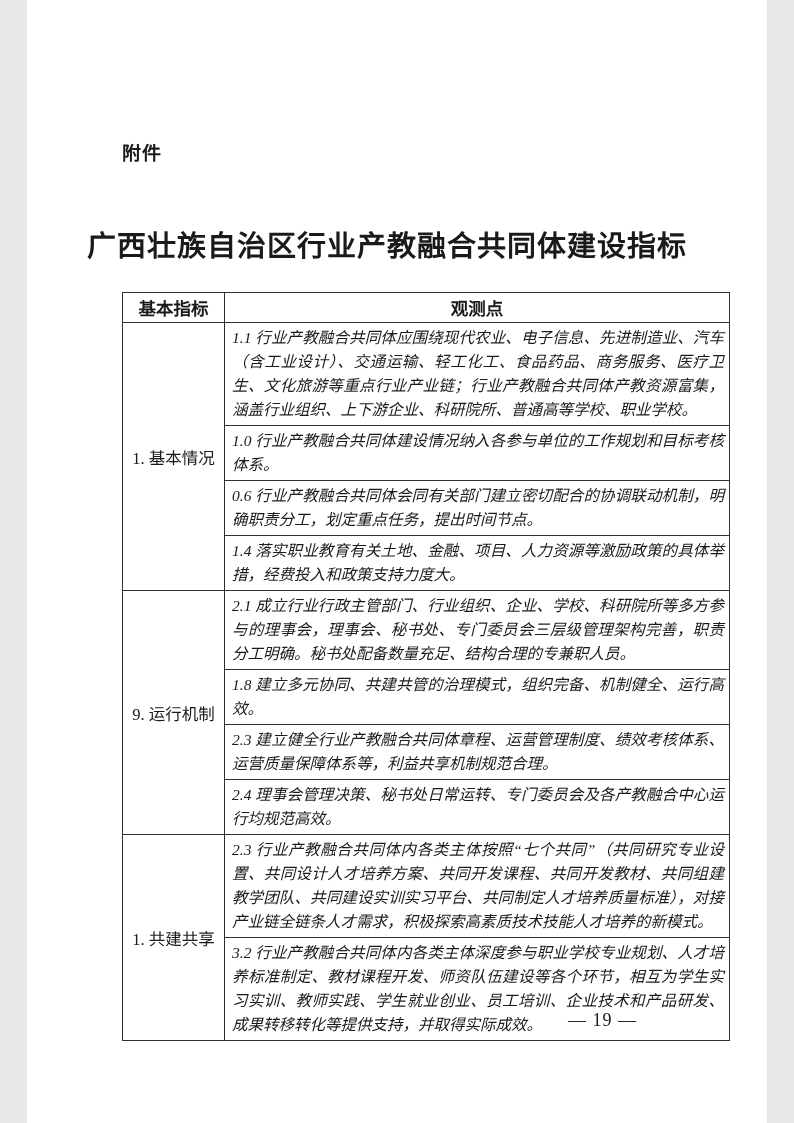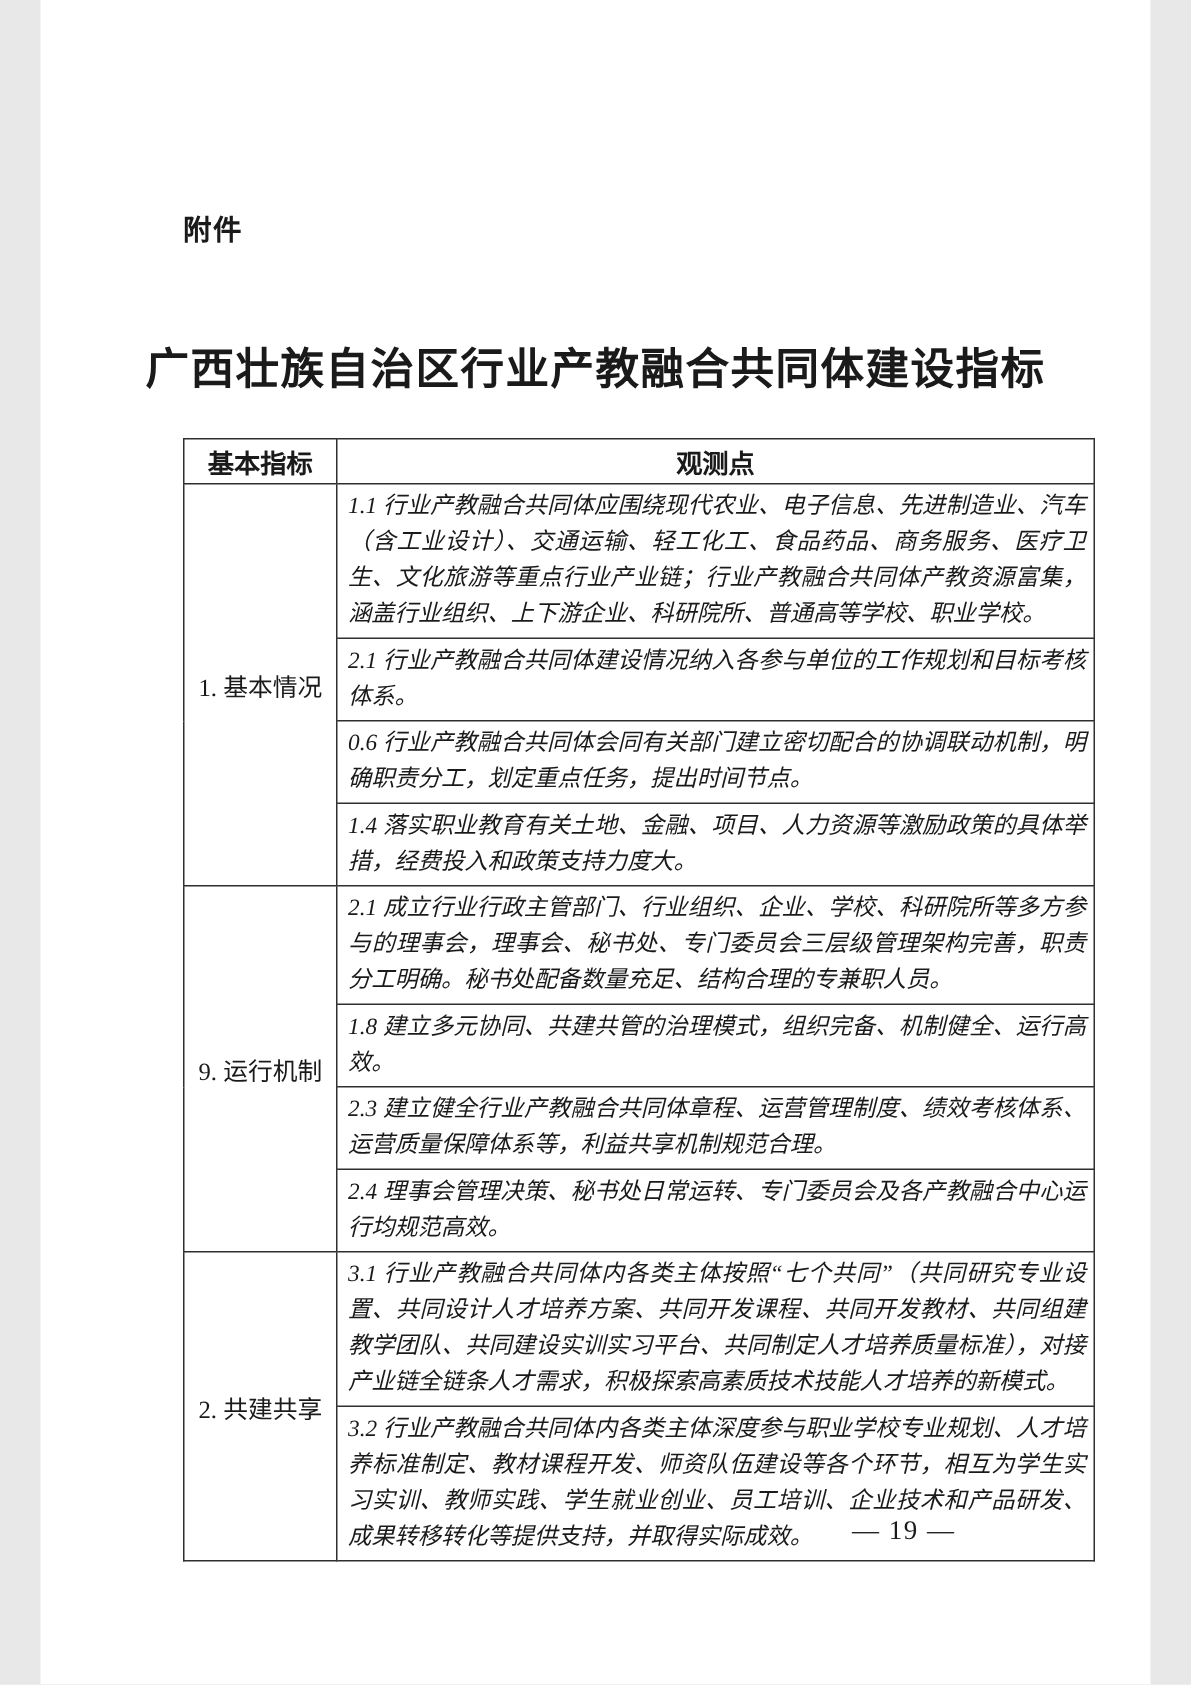--- a/index.html
+++ b/index.html
@@ -24,21 +24,21 @@
     font-size: 19px;
     font-weight: bold;
     font-family: "DejaVu Sans", "Liberation Sans", sans-serif;
     letter-spacing: 1px;
   }
   .doc-title {
     position: absolute;
     left: 60px;
     right: 60px;
     top: 203px;
-    text-align: center;
+    text-align: left;
     font-size: 29px;
     font-weight: bold;
     letter-spacing: 1px;
     white-space: nowrap;
   }
   table.indicators {
     position: absolute;
     left: 95px;
     top: 292px;
     width: 608px;
@@ -99,21 +99,21 @@
       <tr>
         <th class="header-cell col-indicator">基本指标</th>
         <th class="header-cell">观测点</th>
       </tr>
 
       <tr>
         <td class="indicator-cell" rowspan="4">1.  基本情况</td>
         <td class="point-cell">1.1 行业产教融合共同体应围绕现代农业、电子信息、先进制造业、汽车（含工业设计）、交通运输、轻工化工、食品药品、商务服务、医疗卫生、文化旅游等重点行业产业链；行业产教融合共同体产教资源富集，涵盖行业组织、上下游企业、科研院所、普通高等学校、职业学校。</td>
       </tr>
       <tr>
-        <td class="point-cell">2.1 行业产教融合共同体建设情况纳入各参与单位的工作规划和目标考核体系。</td>
+        <td class="point-cell">1.0 行业产教融合共同体建设情况纳入各参与单位的工作规划和目标考核体系。</td>
       </tr>
       <tr>
         <td class="point-cell">0.6 行业产教融合共同体会同有关部门建立密切配合的协调联动机制，明确职责分工，划定重点任务，提出时间节点。</td>
       </tr>
       <tr>
         <td class="point-cell">1.4 落实职业教育有关土地、金融、项目、人力资源等激励政策的具体举措，经费投入和政策支持力度大。</td>
       </tr>
 
       <tr>
         <td class="indicator-cell" rowspan="4">9.  运行机制</td>
@@ -123,22 +123,22 @@
         <td class="point-cell">1.8 建立多元协同、共建共管的治理模式，组织完备、机制健全、运行高效。</td>
       </tr>
       <tr>
         <td class="point-cell">2.3 建立健全行业产教融合共同体章程、运营管理制度、绩效考核体系、运营质量保障体系等，利益共享机制规范合理。</td>
       </tr>
       <tr>
         <td class="point-cell">2.4 理事会管理决策、秘书处日常运转、专门委员会及各产教融合中心运行均规范高效。</td>
       </tr>
 
       <tr>
-        <td class="indicator-cell" rowspan="2">2.  共建共享</td>
-        <td class="point-cell">3.1 行业产教融合共同体内各类主体按照“七个共同”（共同研究专业设置、共同设计人才培养方案、共同开发课程、共同开发教材、共同组建教学团队、共同建设实训实习平台、共同制定人才培养质量标准），对接产业链全链条人才需求，积极探索高素质技术技能人才培养的新模式。</td>
+        <td class="indicator-cell" rowspan="2">1.  共建共享</td>
+        <td class="point-cell">2.3 行业产教融合共同体内各类主体按照“七个共同”（共同研究专业设置、共同设计人才培养方案、共同开发课程、共同开发教材、共同组建教学团队、共同建设实训实习平台、共同制定人才培养质量标准），对接产业链全链条人才需求，积极探索高素质技术技能人才培养的新模式。</td>
       </tr>
       <tr>
         <td class="point-cell">3.2 行业产教融合共同体内各类主体深度参与职业学校专业规划、人才培养标准制定、教材课程开发、师资队伍建设等各个环节，相互为学生实习实训、教师实践、学生就业创业、员工培训、企业技术和产品研发、成果转移转化等提供支持，并取得实际成效。</td>
       </tr>
     </tbody>
   </table>
 
   <div class="page-number">— 19 —</div>
 
 </div>

